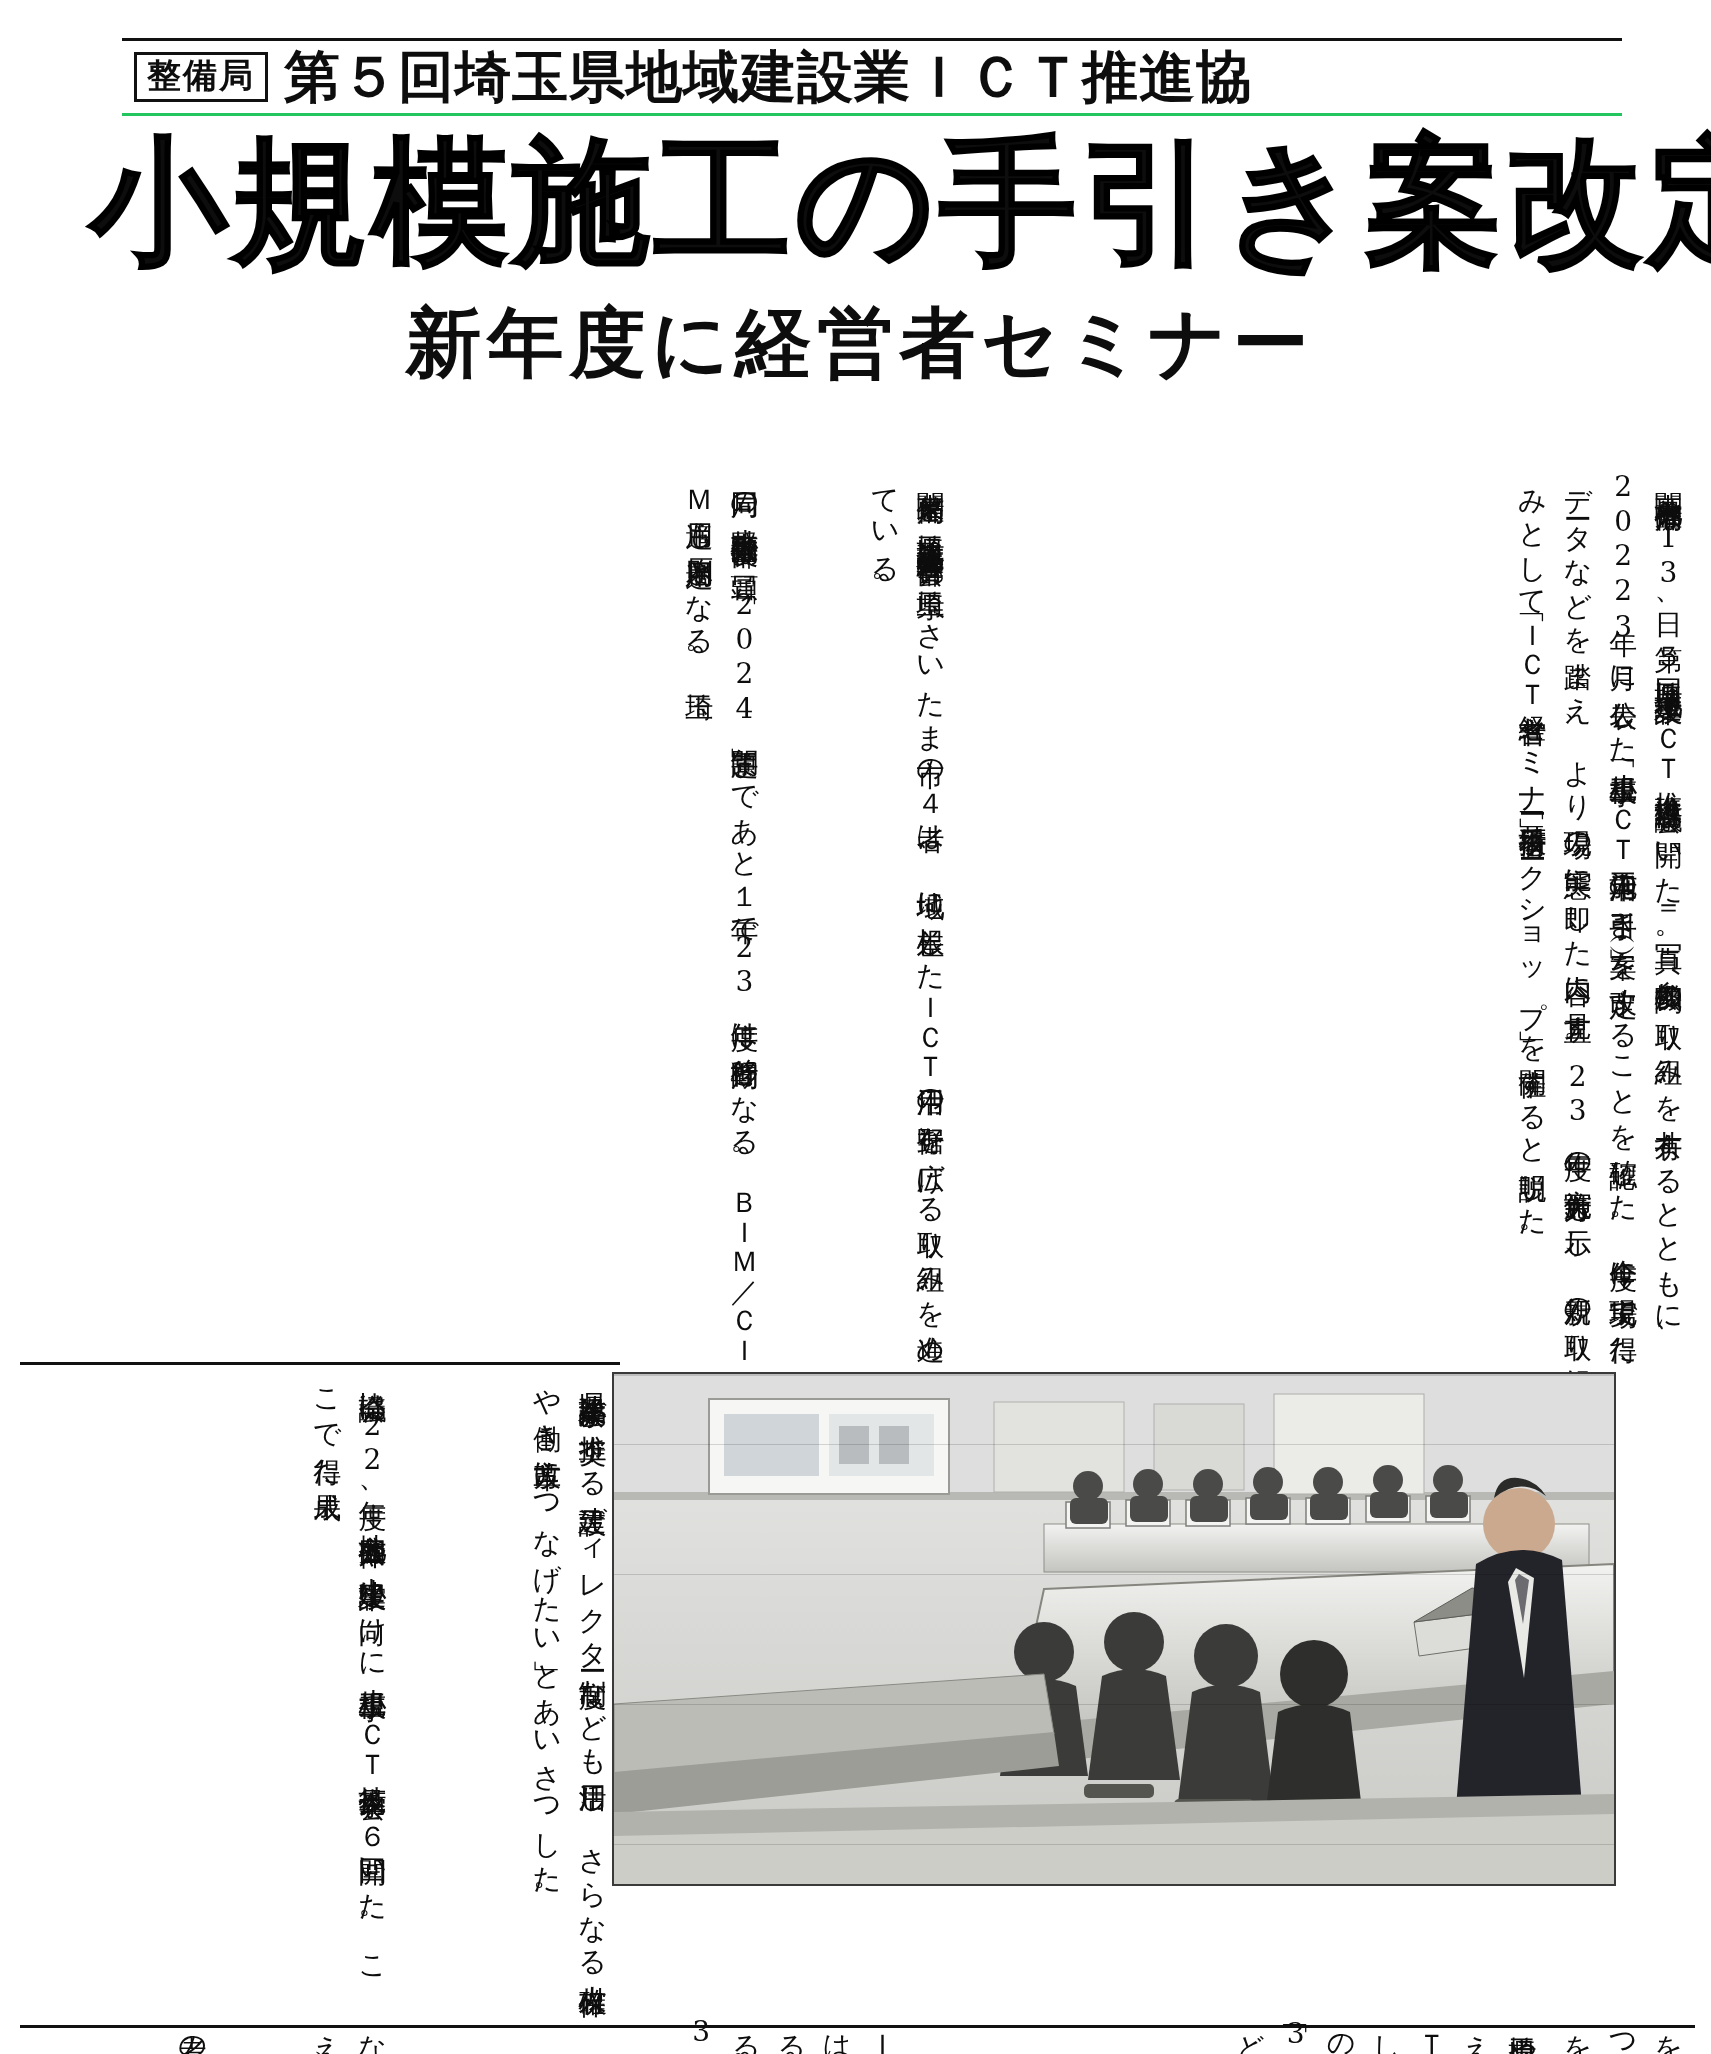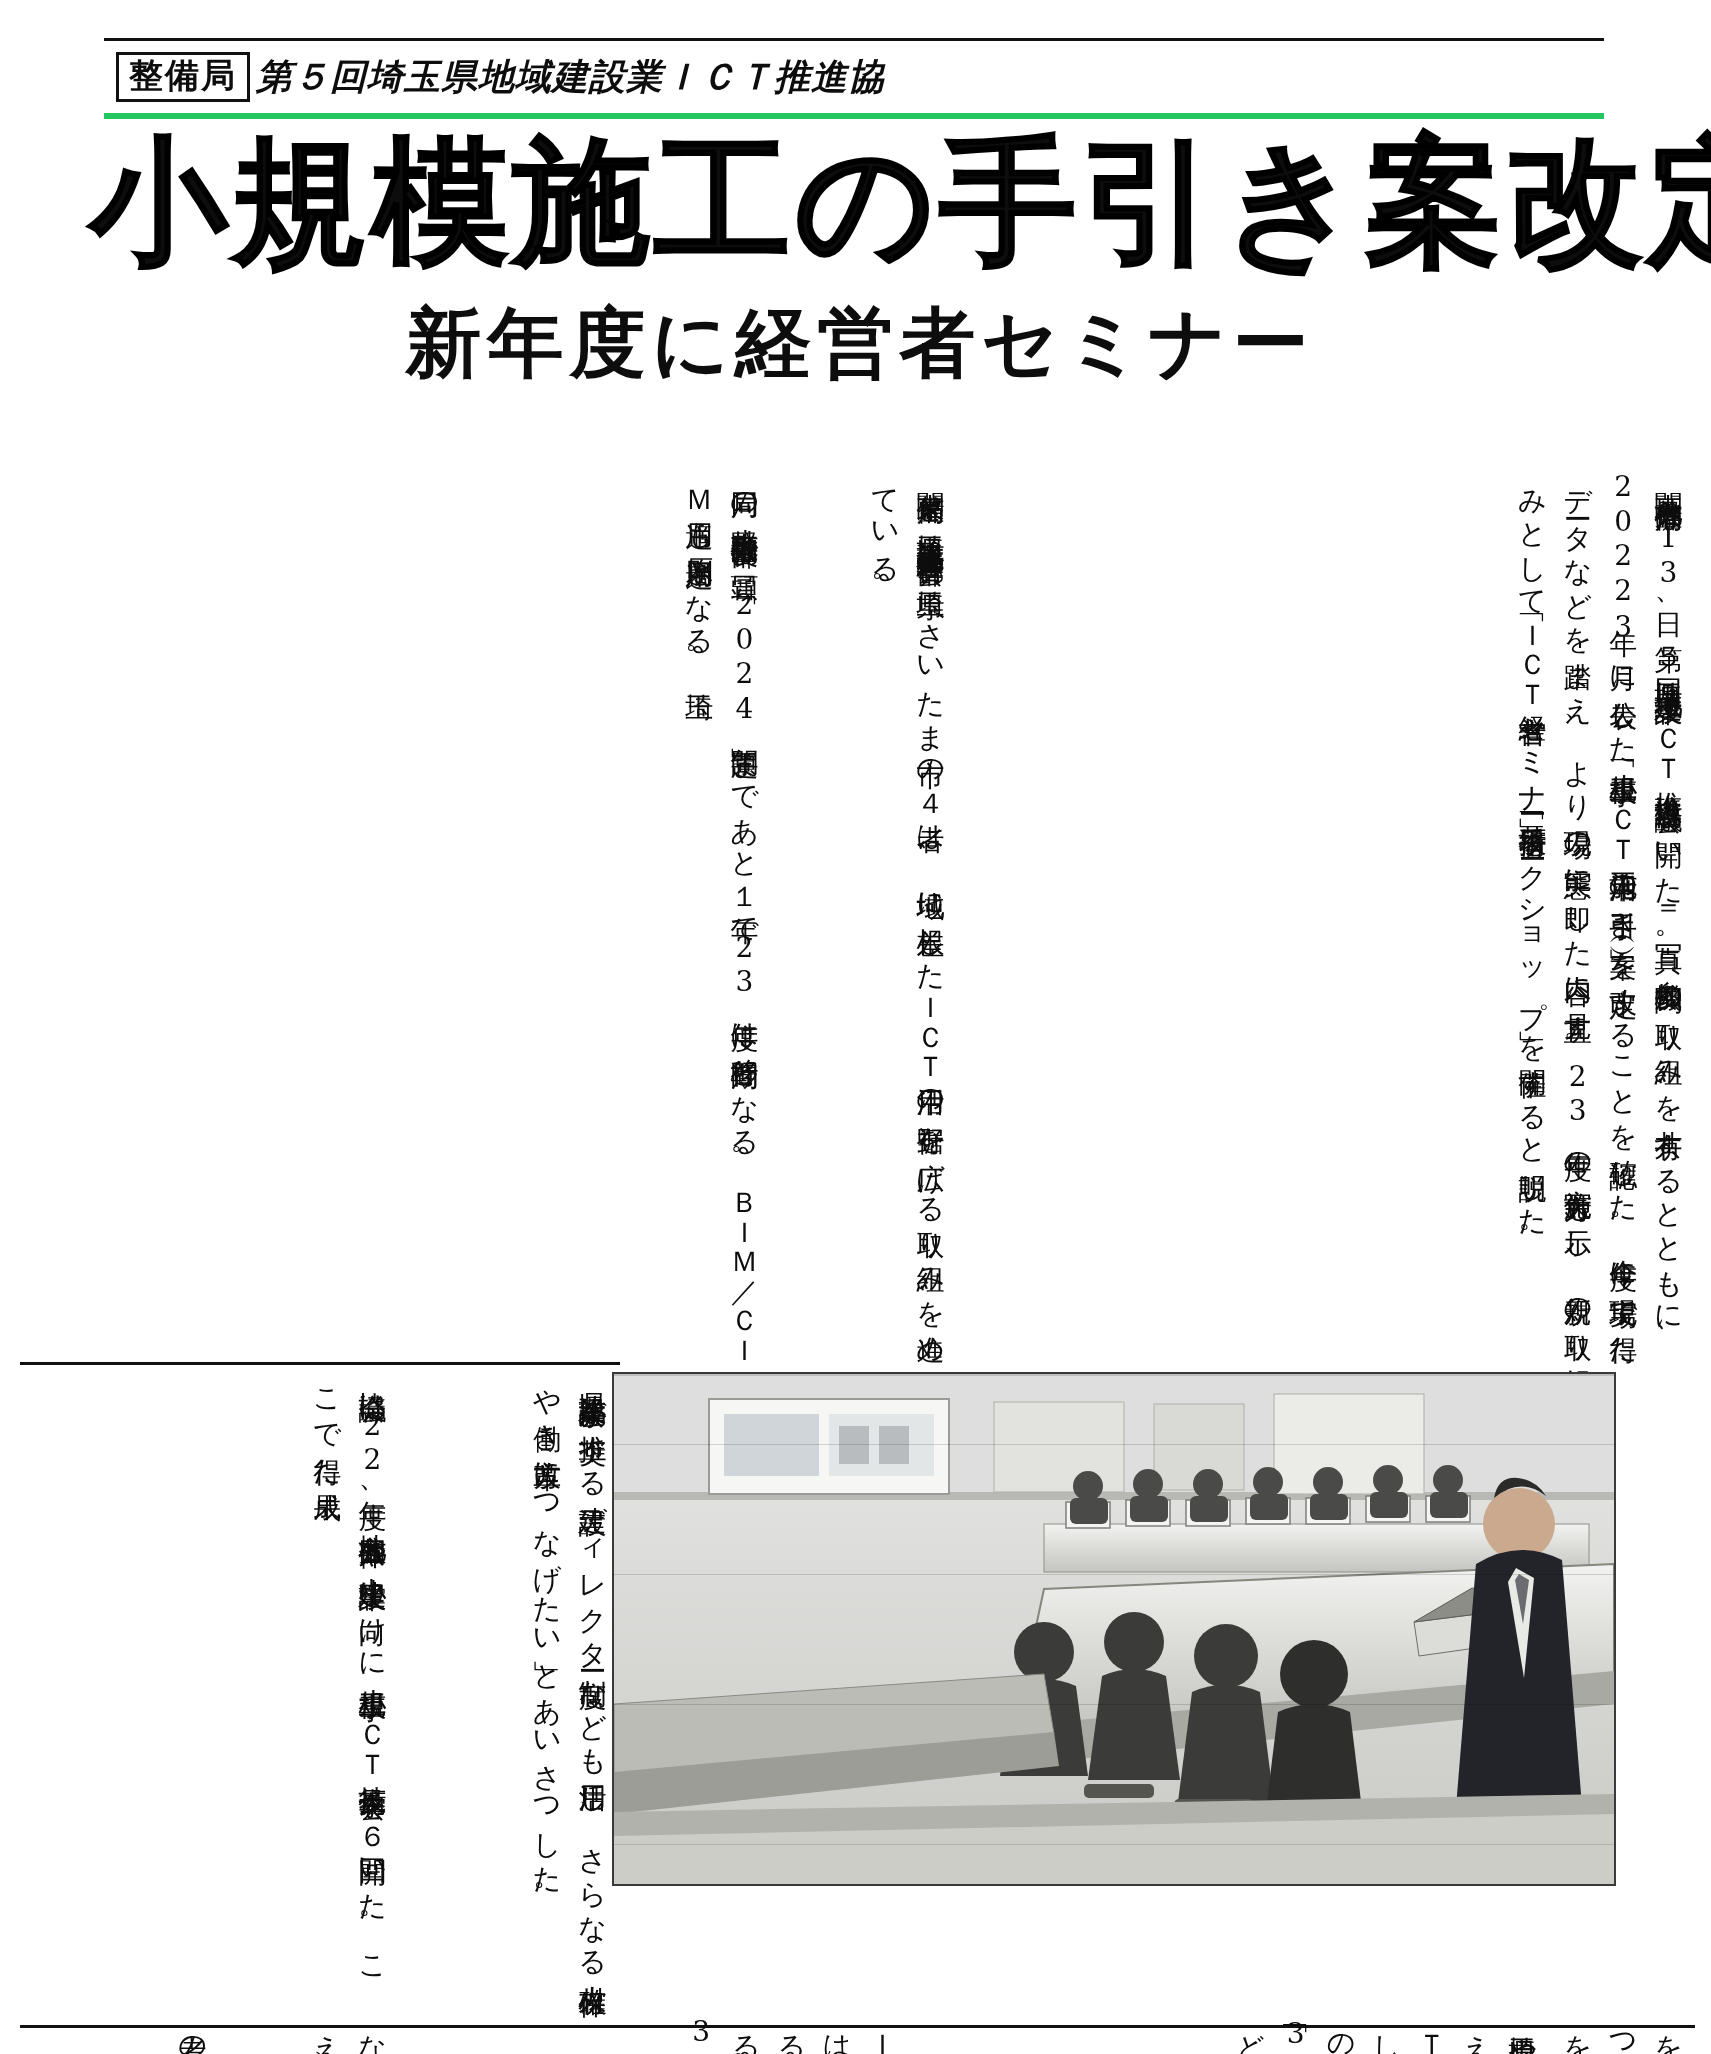--- a/index.html
+++ b/index.html
@@ -19,48 +19,47 @@
     position: relative;
     width: 1711px;
     height: 2054px;
     padding: 0;
     box-sizing: border-box;
   }
 
   
   .kicker-row {
     position: absolute;
-    left: 104px;
+    left: 122px;
     top: 38px;
     width: 1500px;
     height: 72px;
     border-top: 3px solid #111;
-    border-bottom: 6px solid #22c55e;
+    border-bottom: 3px solid #22c55e;
     display: flex;
     align-items: center;
     background: #ffffff;
   }
   .kicker-tag {
     border: 3px solid #111;
     font-weight: bold;
     font-size: 34px;
     letter-spacing: 2px;
     padding: 2px 10px 4px 10px;
     margin-left: 12px;
     line-height: 1.1;
     white-space: nowrap;
   }
   .kicker-text {
     font-weight: bold;
-    font-size: 36px;
+    font-size: 56px;
     letter-spacing: 1px;
-    margin-left: 6px;
+    margin-left: 16px;
     white-space: nowrap;
     line-height: 1.05;
-    font-style: italic;
   }
 
   
   .headline {
     position: absolute;
     left: 90px;
     top: 130px;
     width: 1540px;
     text-align: center;
     font-weight: bold;

